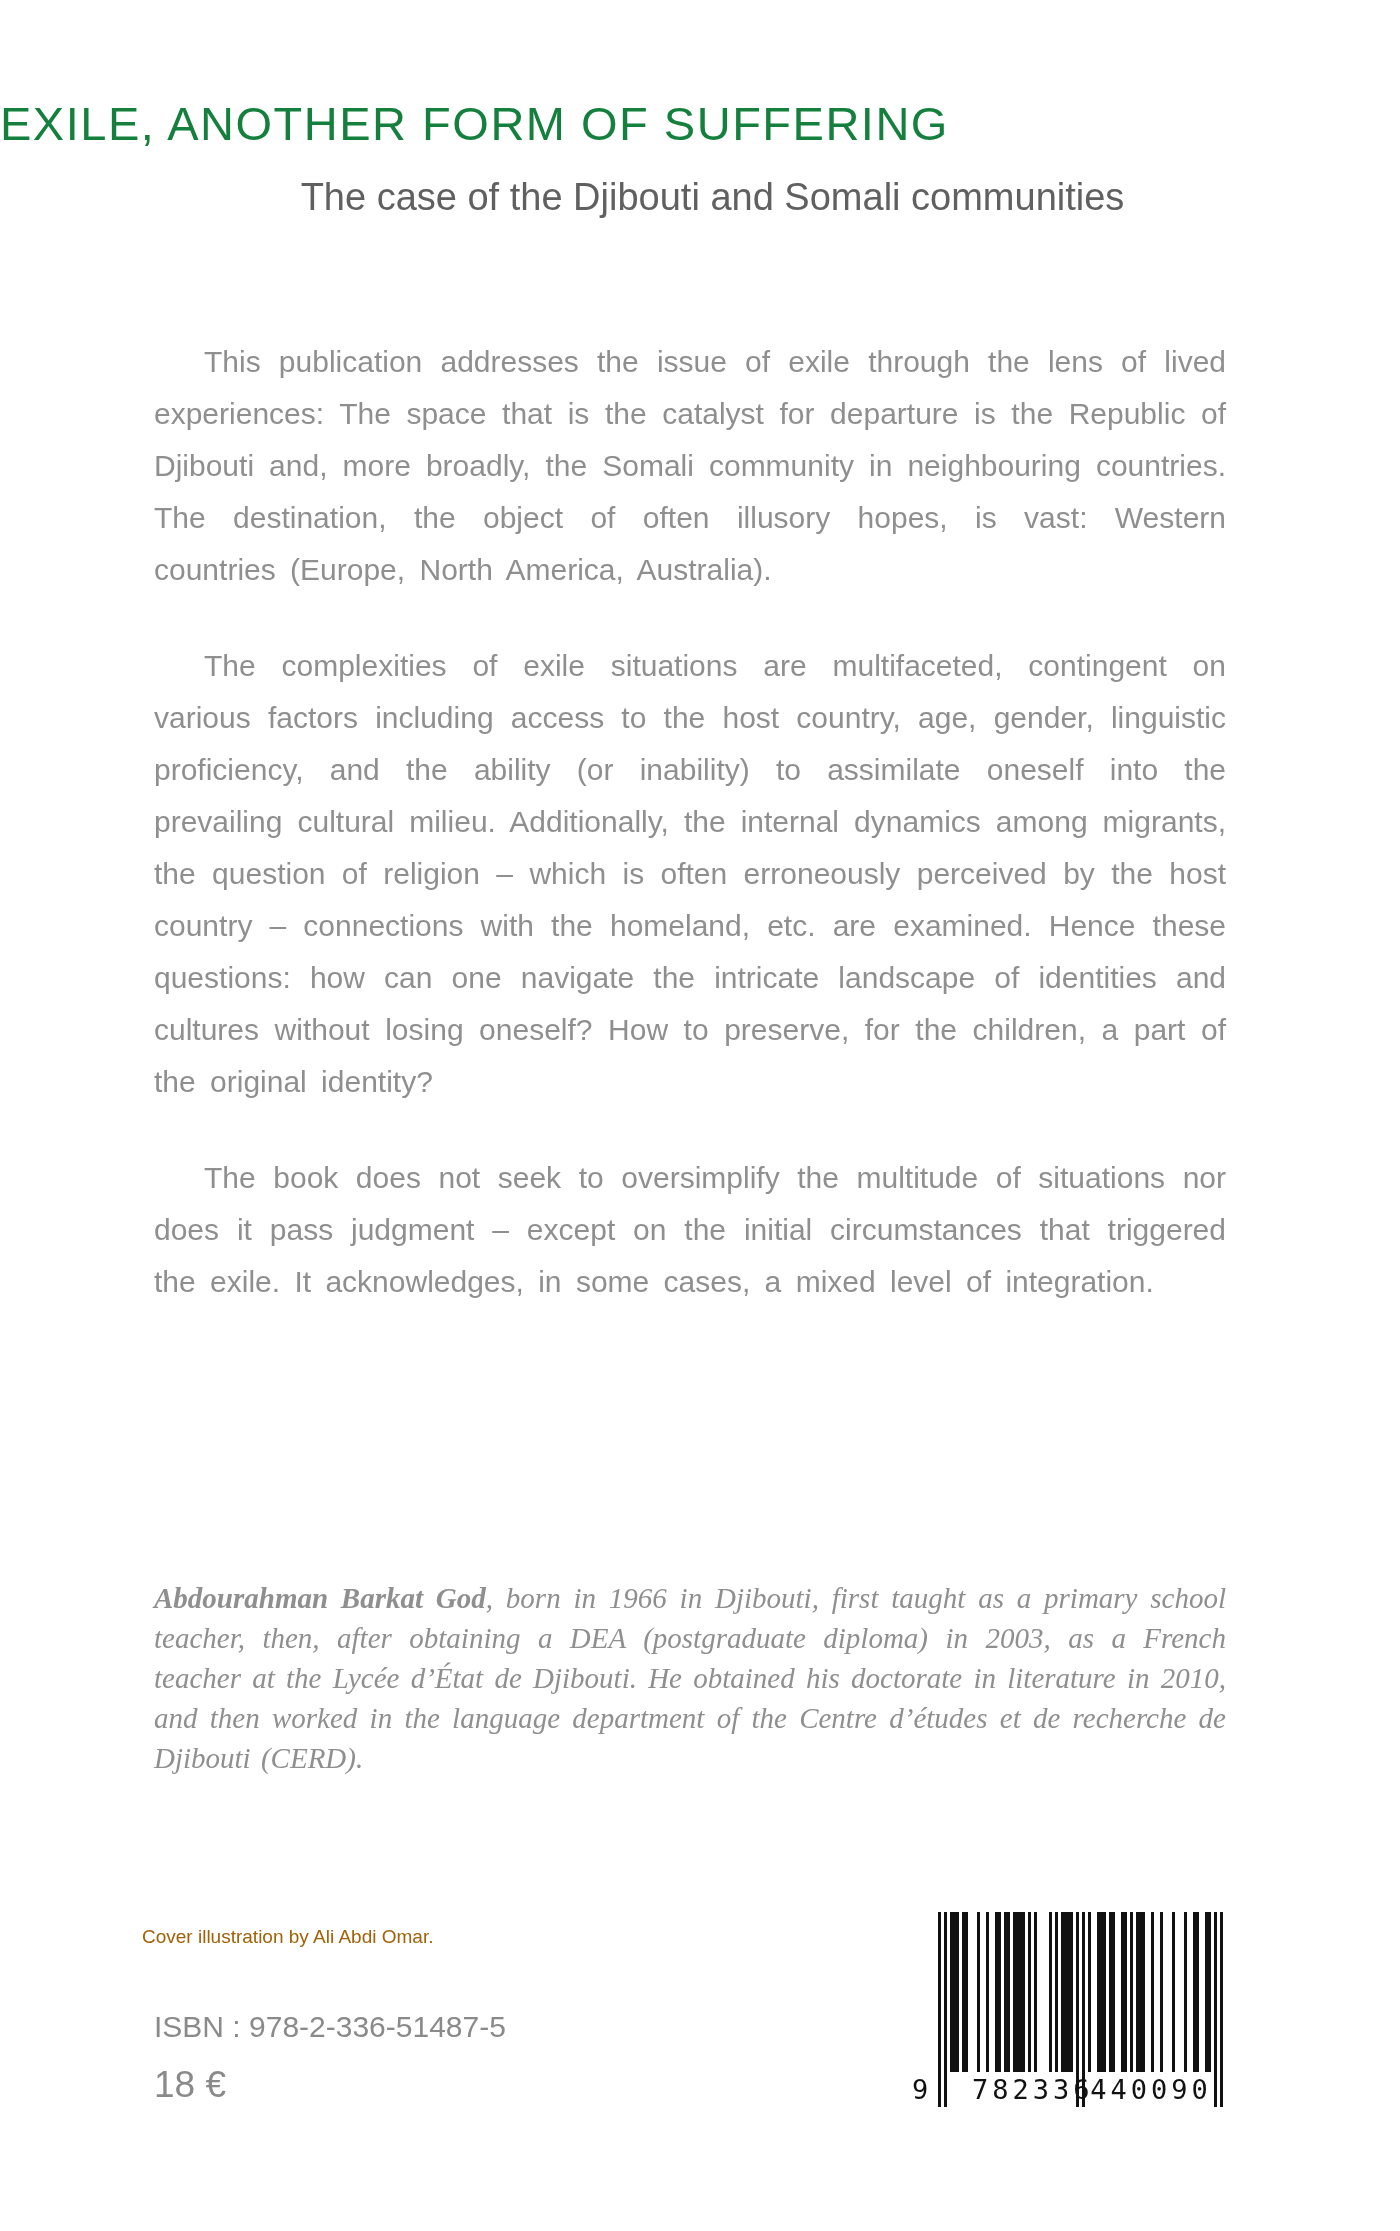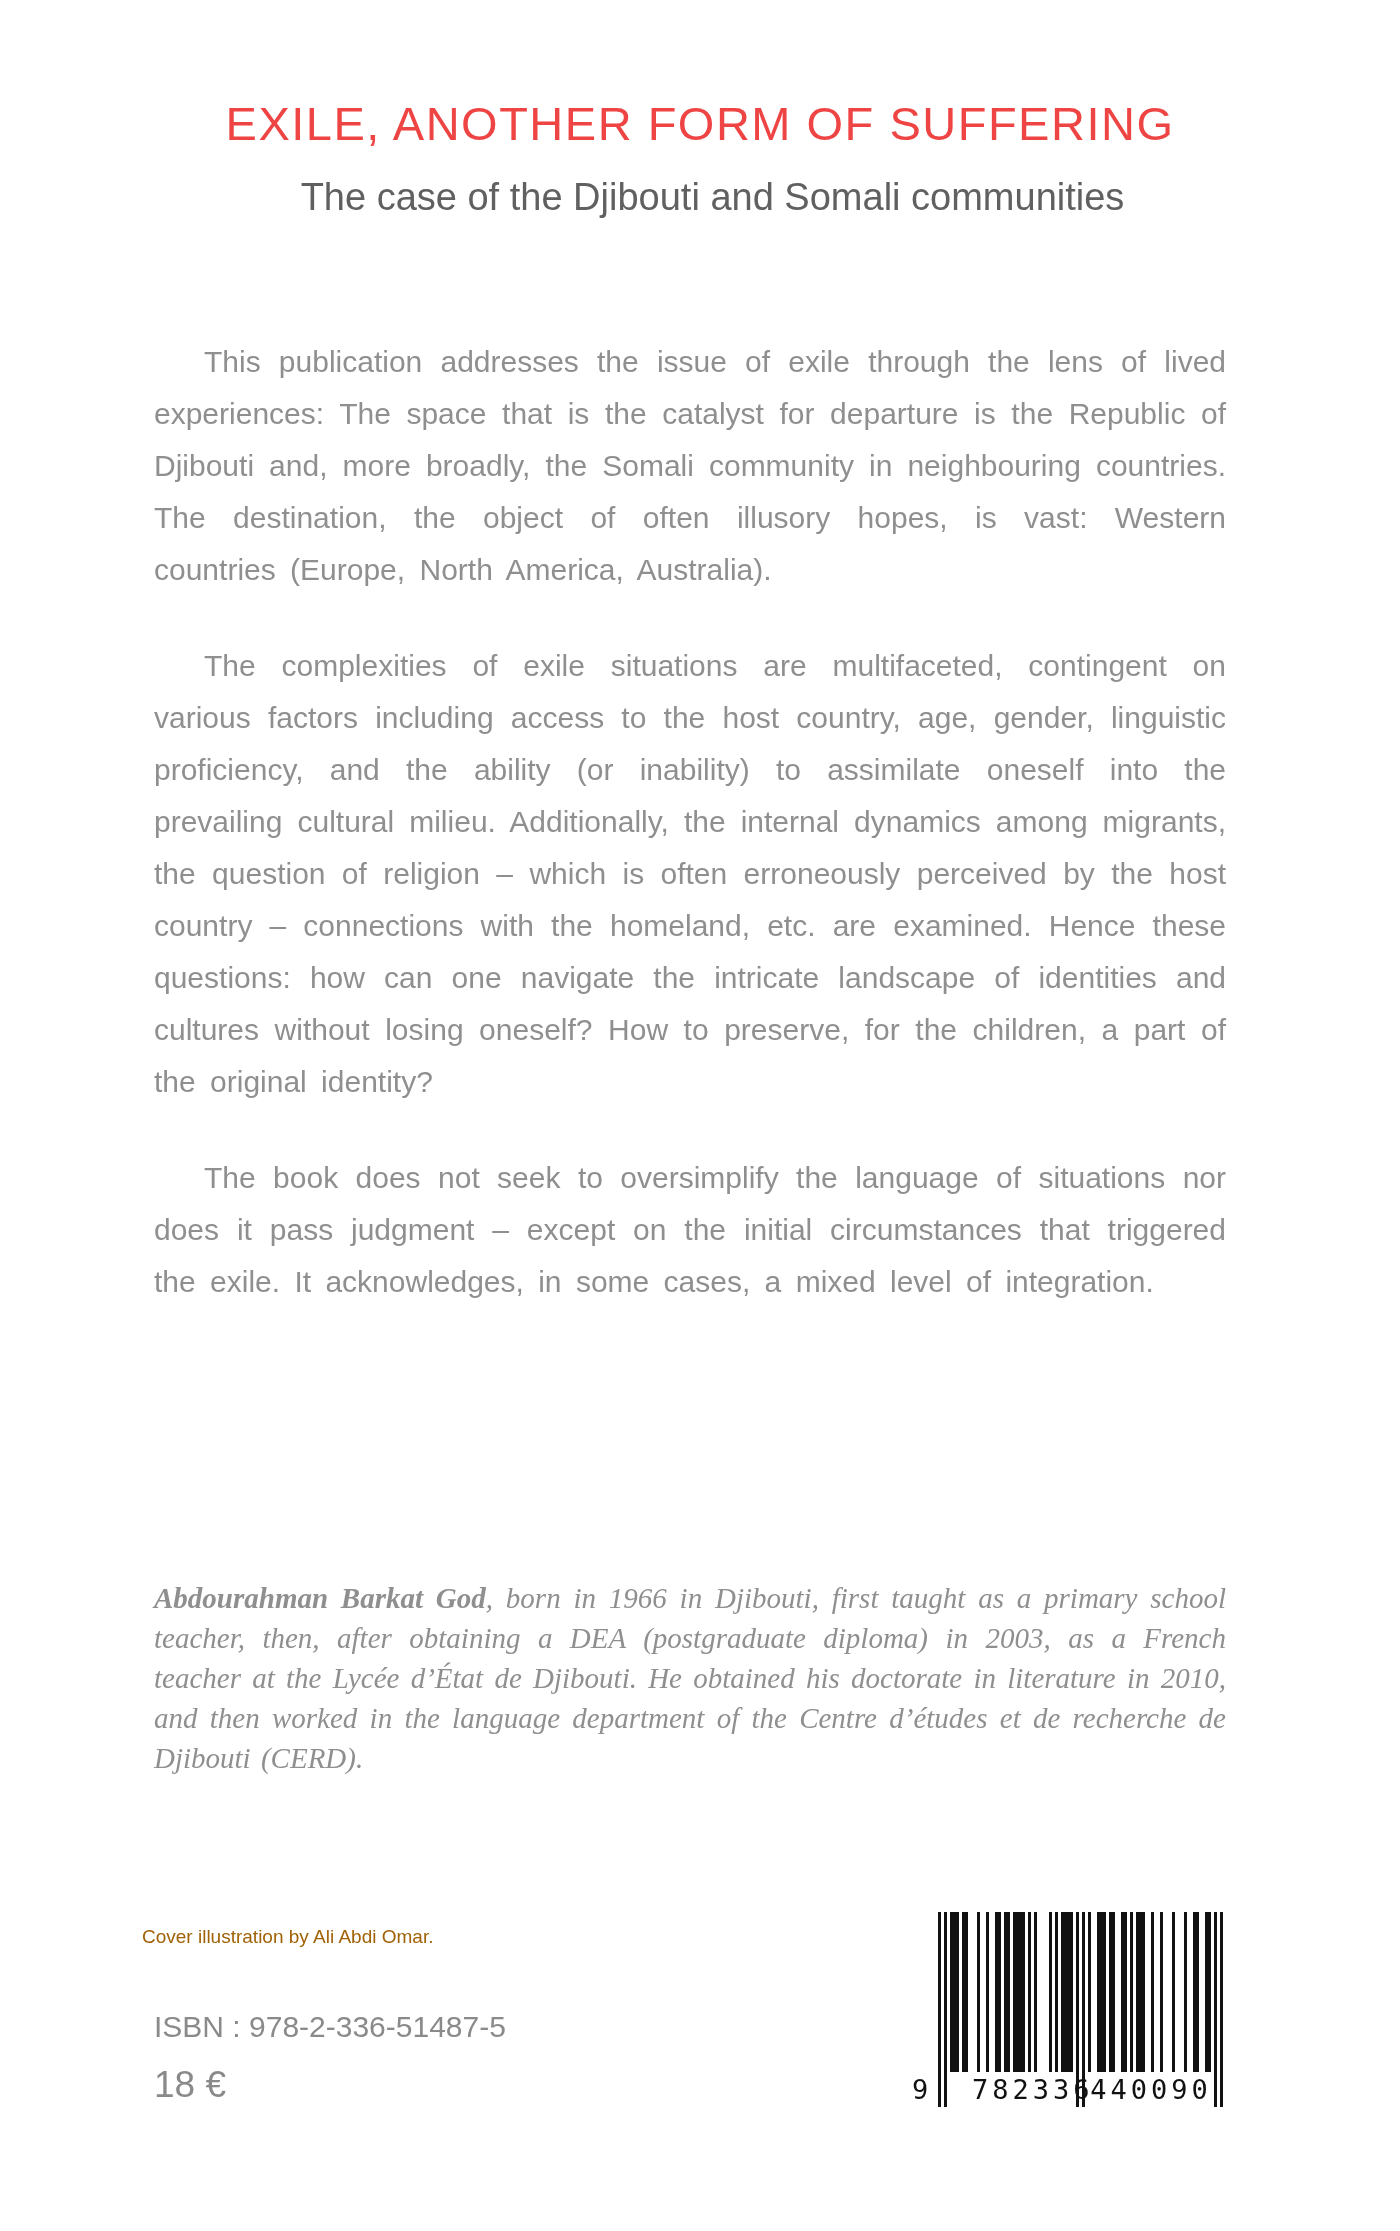--- a/index.html
+++ b/index.html
@@ -9,22 +9,21 @@
     width: 1400px;
     height: 2231px;
     background: #ffffff;
     font-family: "Liberation Sans", sans-serif;
     overflow: hidden;
     margin: 0 auto;
   }
   .title {
     position: absolute;
     top: 96px; left: 0; width: 100%;
-    text-align: center;
-    color: #ef4444;
+    color: #15803d;
     font-size: 47px;
     font-weight: 400;
     letter-spacing: 1.5px;
   }
   .subtitle {
     position: absolute;
     top: 176px; left: 0; width: 100%;
     text-align: center;
     color: #606060;
     font-size: 38px;
@@ -99,21 +98,21 @@
 <body>
 
 <div class="cover">
 
   <h1 class="title">EXILE, ANOTHER FORM OF SUFFERING</h1>
   <h2 class="subtitle">The case of the Djibouti and Somali communities</h2>
 
   <div class="synopsis">
     <p>This publication addresses the issue of exile through the lens of lived experiences: The space that is the catalyst for departure is the Republic of Djibouti and, more broadly, the Somali community in neighbouring countries. The destination, the object of often illusory hopes, is vast: Western countries (Europe, North America, Australia).</p>
     <p>The complexities of exile situations are multifaceted, contingent on various factors including access to the host country, age, gender, linguistic proficiency, and the ability (or inability) to assimilate oneself into the prevailing cultural milieu. Additionally, the internal dynamics among migrants, the question of religion – which is often erroneously perceived by the host country – connections with the homeland, etc. are examined. Hence these questions: how can one navigate the intricate landscape of identities and cultures without losing oneself? How to preserve, for the children, a part of the original identity?</p>
-    <p>The book does not seek to oversimplify the language of situations nor does it pass judgment – except on the initial circumstances that triggered the exile. It acknowledges, in some cases, a mixed level of integration.</p>
+    <p>The book does not seek to oversimplify the multitude of situations nor does it pass judgment – except on the initial circumstances that triggered the exile. It acknowledges, in some cases, a mixed level of integration.</p>
   </div>
 
   <p class="bio"><span class="bio-name">Abdourahman Barkat God</span><span>, born in 1966 in Djibouti, first taught as a primary school teacher, then, after obtaining a DEA (postgraduate diploma) in 2003, as a French teacher at the Lycée d’État de Djibouti. He obtained his doctorate in literature in 2010, and then worked in the language department of the Centre d’études et de recherche de Djibouti (CERD).</span></p>
 
   <div class="credit">Cover illustration by Ali Abdi Omar.</div>
   <div class="isbn">ISBN : 978-2-336-51487-5</div>
   <div class="price">18 €</div>
 
   <div class="barcode">
     <svg width="285" height="195" viewBox="0 0 285 195" fill="#111111" xmlns="http://www.w3.org/2000/svg">

